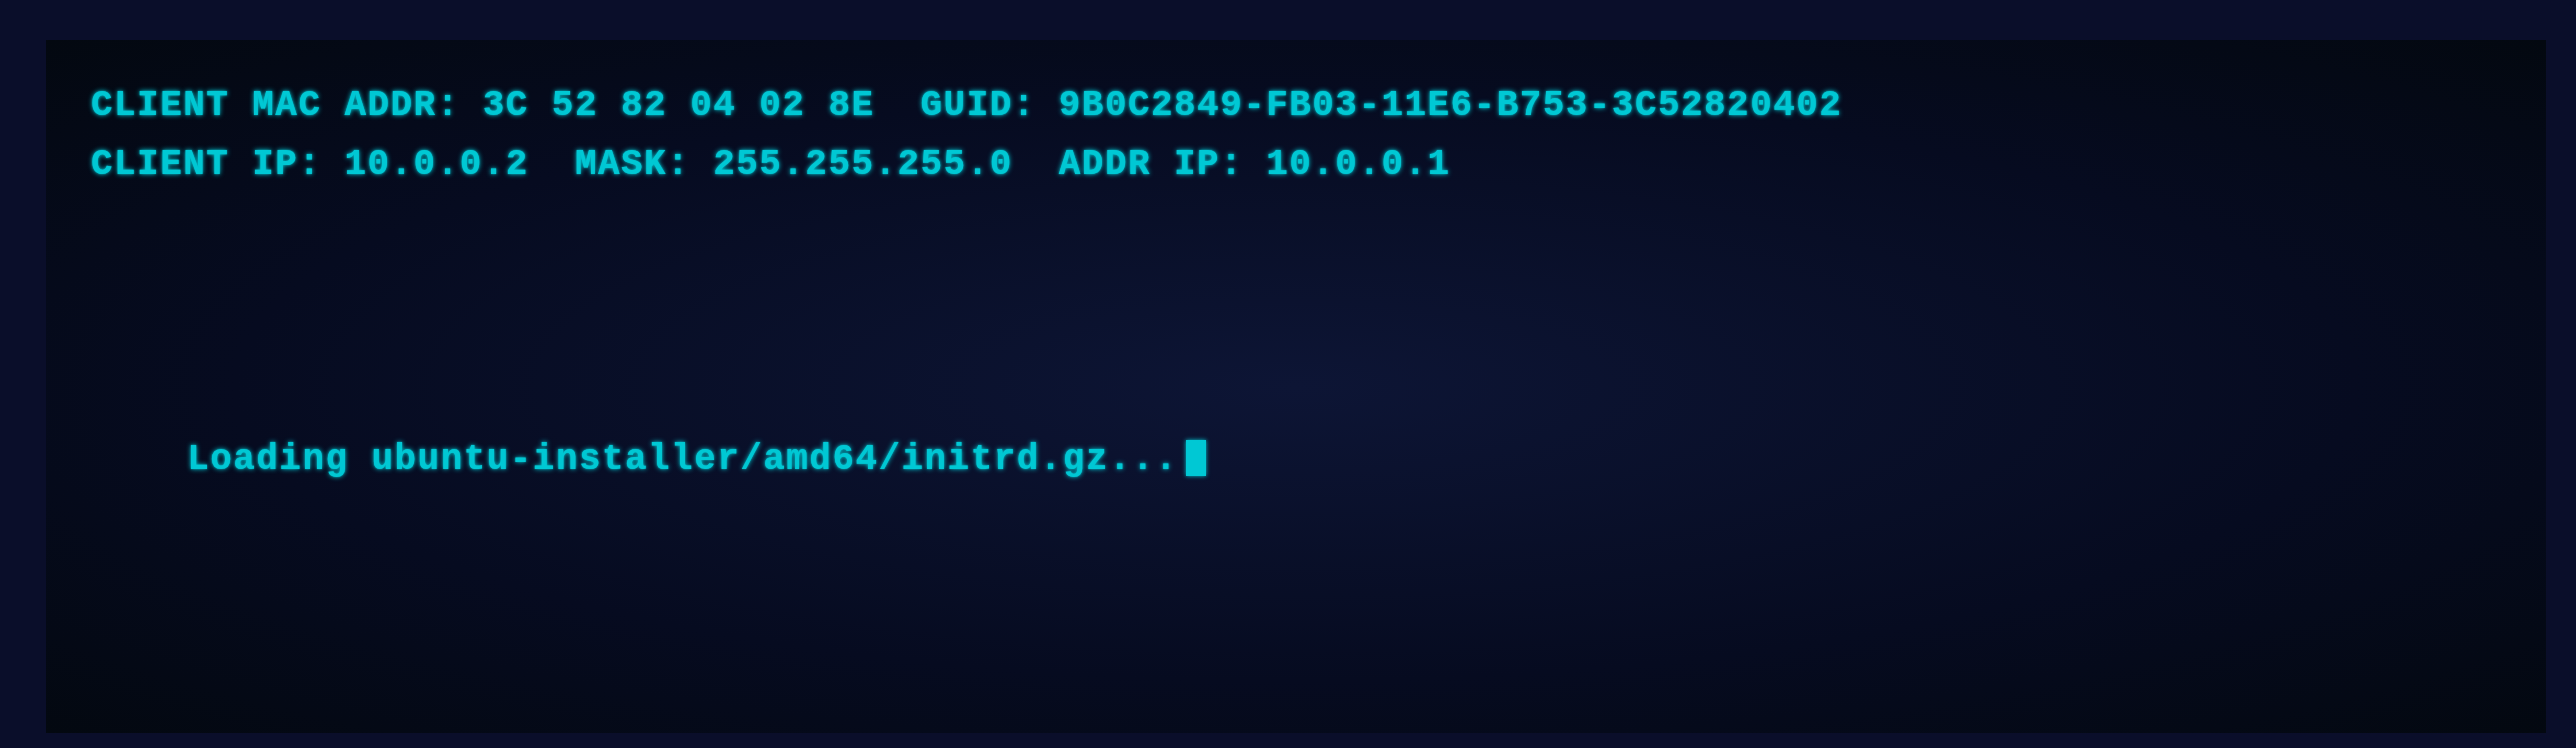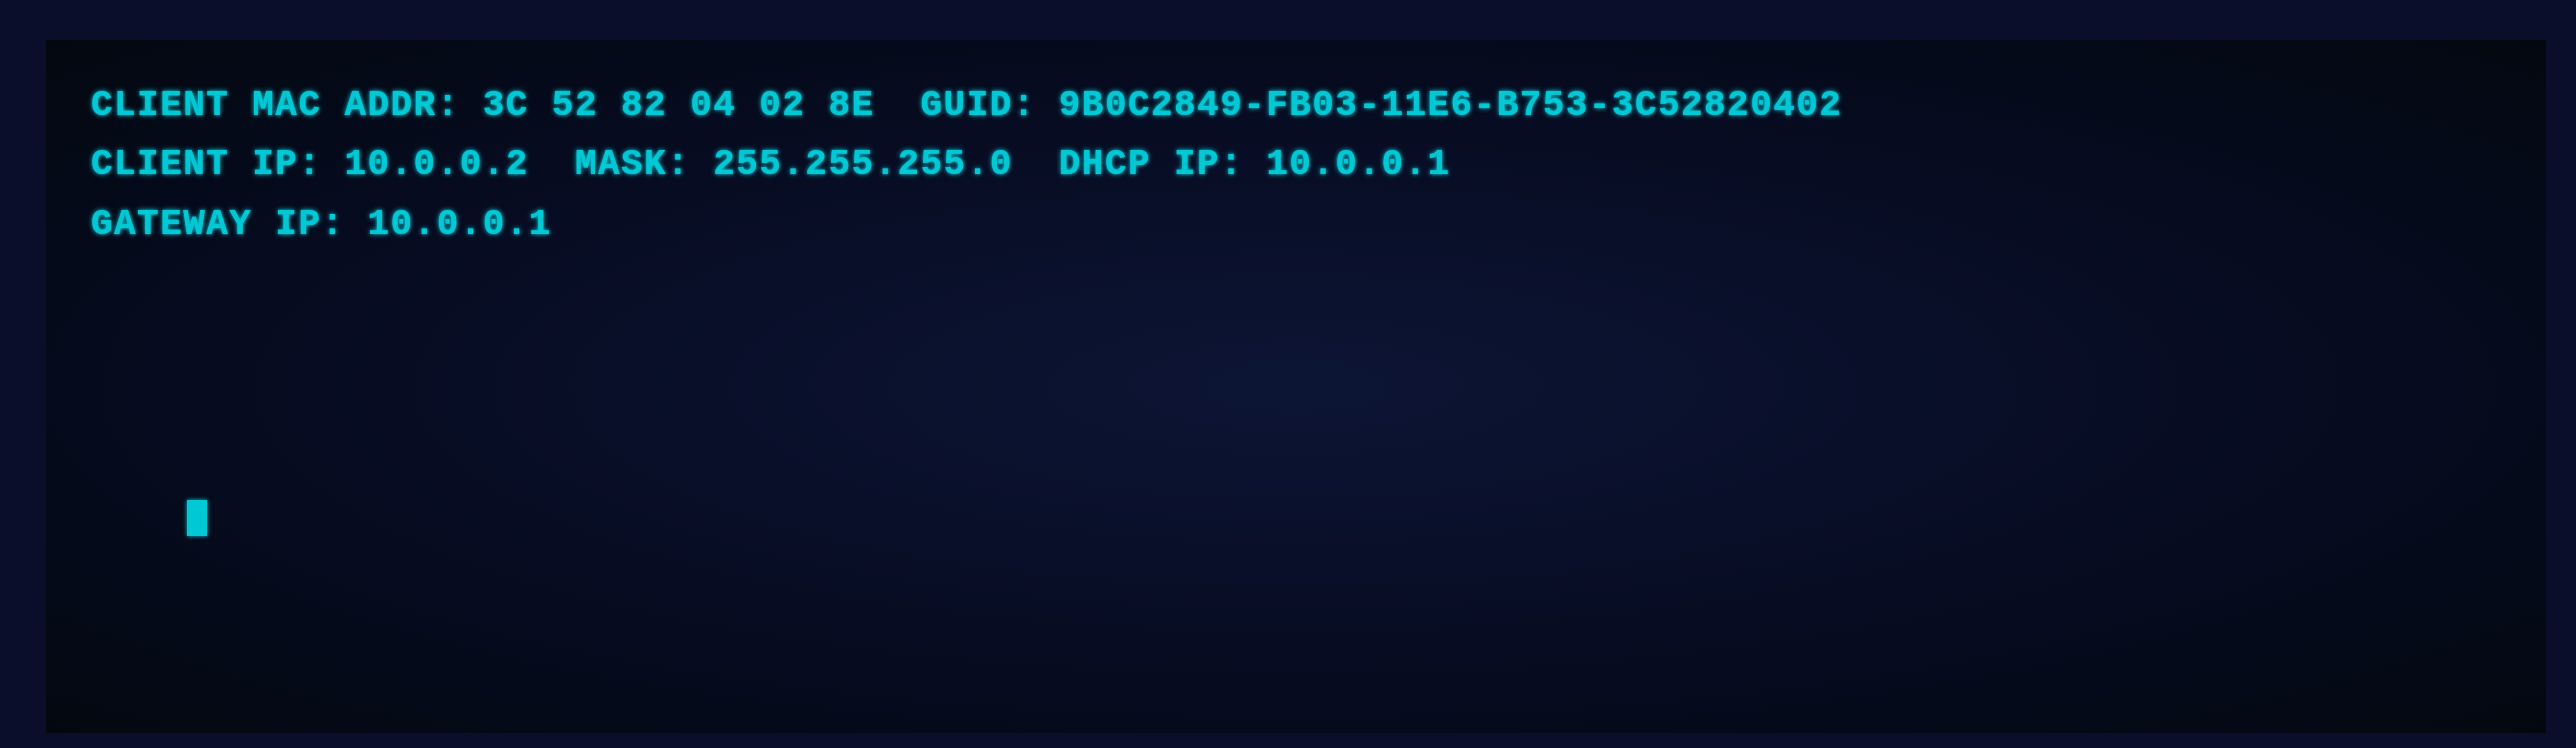--- a/index.html
+++ b/index.html
@@ -57,22 +57,21 @@
     @keyframes blink {
       0%, 100% { opacity: 1; }
       50% { opacity: 0; }
     }
   </style>
 </head>
 <body>
 
 <div class="terminal-screen">
   <span class="terminal-line">CLIENT MAC ADDR: 3C 52 82 04 02 8E  GUID: 9B0C2849-FB03-11E6-B753-3C52820402</span>
-  <span class="terminal-line">CLIENT IP: 10.0.0.2  MASK: 255.255.255.0  DHCP IP: 10.0.0.1</span>
-  <span class="terminal-line">GATEWAY IP: 10.0.0.1</span>
+  <span class="terminal-line">CLIENT IP: 10.0.0.2  MASK: 255.255.255.0  ADDR IP: 10.0.0.1</span>
   <span class="blank-line"></span>
   <span class="blank-line"></span>
   <span class="blank-line"></span>
   <span class="terminal-line">
-    <span class="cursor"></span>
+    <span>Loading ubuntu-installer/amd64/initrd.gz...</span><span class="cursor"></span>
   </span>
 </div>
 
 
 </body></html>

